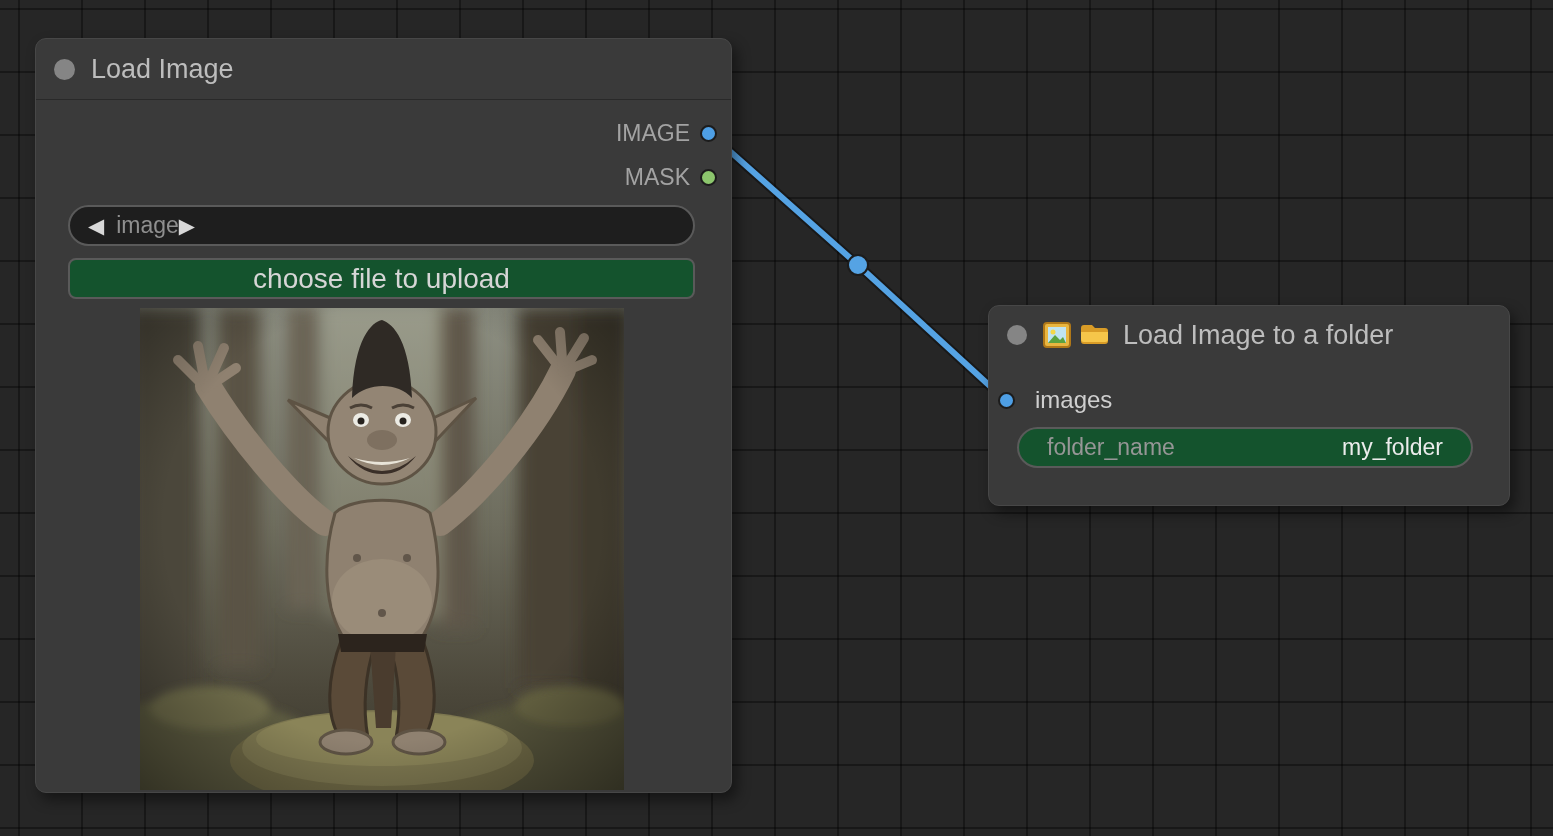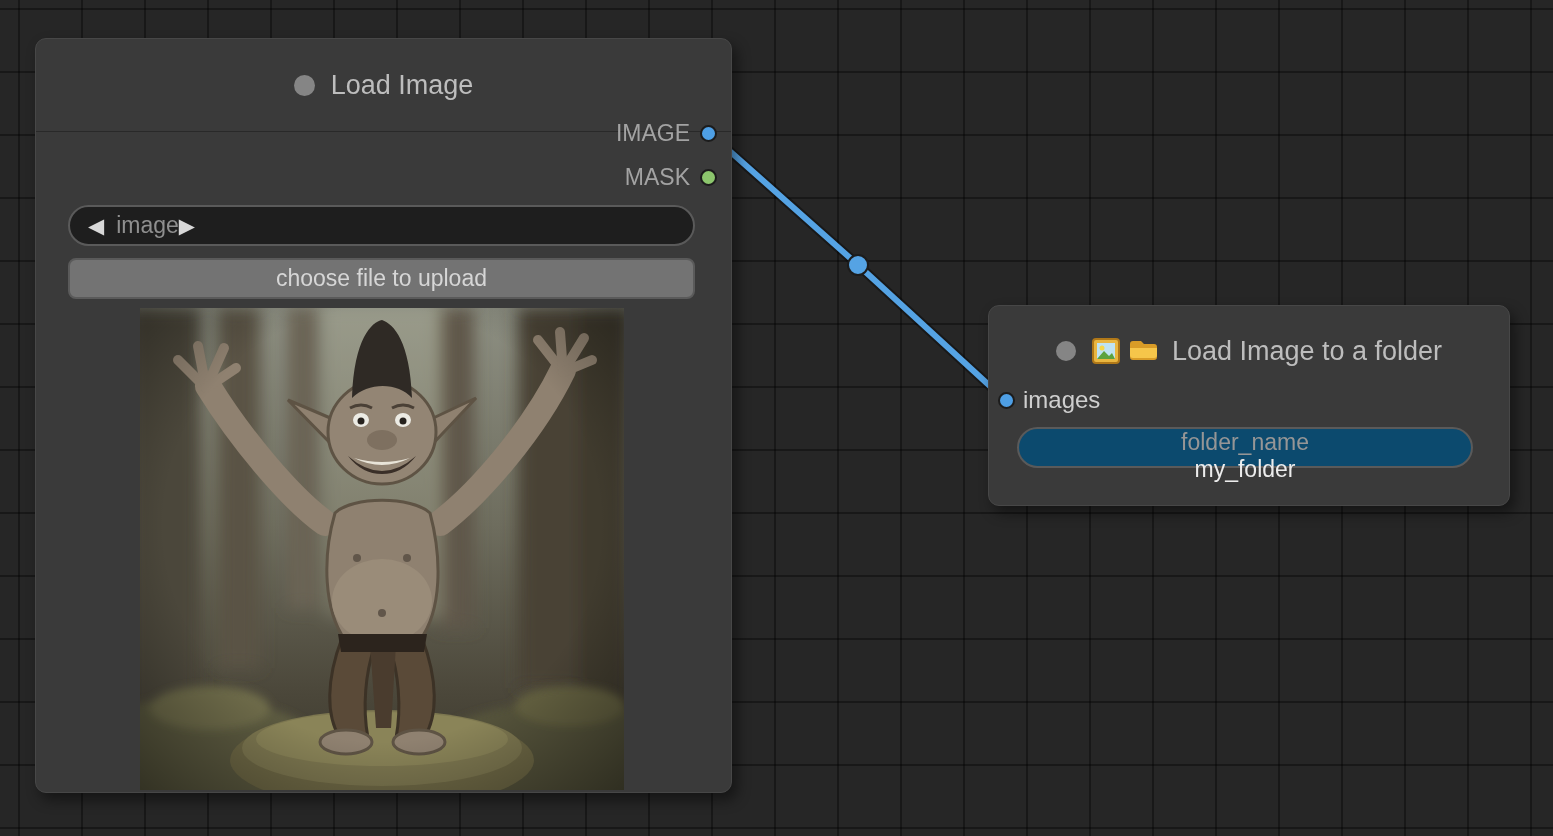--- a/index.html
+++ b/index.html
@@ -11,23 +11,22 @@
       linear-gradient(rgba(0,0,0,0.38) 2px, transparent 2px),
       linear-gradient(90deg, rgba(0,0,0,0.38) 2px, transparent 2px);
     background-size:63px 63px;
     background-position:18px 8px;
   }
   .node{
     position:absolute;background:#3a3a3a;border:1px solid #474747;
     border-radius:11px;box-shadow:5px 7px 14px rgba(0,0,0,0.45);
   }
   .node-header{
-    height:60px;display:flex;align-items:center;padding:16px 18px;
+    height:60px;display:flex;align-items:center;padding:0 18px;
     border-bottom:1px solid rgba(0,0,0,0.28);
-    justify-content:center;
   }
   .collapse-dot{
     width:21px;height:21px;border-radius:50%;background:#858585;
     margin-right:16px;flex:0 0 auto;
   }
   .node-title{color:#bdbdbd;font-size:27px;white-space:nowrap;}
   .port{
     width:17px;height:17px;border-radius:50%;
     border:2px solid #1c1c1c;box-sizing:border-box;flex:0 0 auto;
   }
@@ -40,35 +39,35 @@
   .out-label{color:#a3a3a3;font-size:23px;}
   .pill{
     position:absolute;background:#1e1e1e;border:2px solid #5a5a5a;
     border-radius:21px;display:flex;align-items:center;box-sizing:border-box;
     font-size:23px;
   }
   .pill .arrow{color:#d8d8d8;font-size:21px;cursor:pointer;}
   .pill .wname{color:#8f8f8f;margin-left:12px;}
   .pill .wvalue{flex:1;text-align:center;color:#e4e4e4;}
   .btn{
-    position:absolute;background:#737373;border:2px solid #5a5a5a;
+    position:absolute;background:#14532d;border:2px solid #5a5a5a;
     border-radius:8px;display:flex;align-items:center;justify-content:center;
-    color:#d6d6d6;font-size:23px;box-sizing:border-box;cursor:pointer;
+    color:#d6d6d6;font-size:28px;box-sizing:border-box;cursor:pointer;
   }
   .preview{
     position:absolute;left:104px;top:269px;width:484px;height:482px;
     overflow:hidden;background:#55513f;
   }
-  .in-row{position:absolute;display:flex;align-items:center;gap:8px;}
+  .in-row{position:absolute;display:flex;align-items:center;gap:20px;}
   .in-label{color:#cfcfcf;font-size:24px;}
   .hdr-icon{margin-right:8px;display:flex;align-items:center;}
   .name-pill{
-    position:absolute;background:#0c4a6e;border:2px solid #5a5a5a;
+    position:absolute;background:#14532d;border:2px solid #5a5a5a;
     border-radius:21px;display:flex;align-items:center;box-sizing:border-box;
-    font-size:23px;padding:0 28px;justify-content:space-between;flex-direction:column;
+    font-size:23px;padding:0 28px;justify-content:space-between;
   }
   .name-pill .wname{color:#969696;}
   .name-pill .wvalue{color:#ececec;}
   svg.links{position:absolute;left:0;top:0;pointer-events:none;}
 </style>
 </head>
 <body>
 
 <svg class="links" width="1553" height="836">
   <path d="M 707 131 L 858 265 L 1003 398" fill="none" stroke="rgba(0,0,0,0.35)" stroke-width="10" stroke-linecap="round" stroke-linejoin="round"></path>

